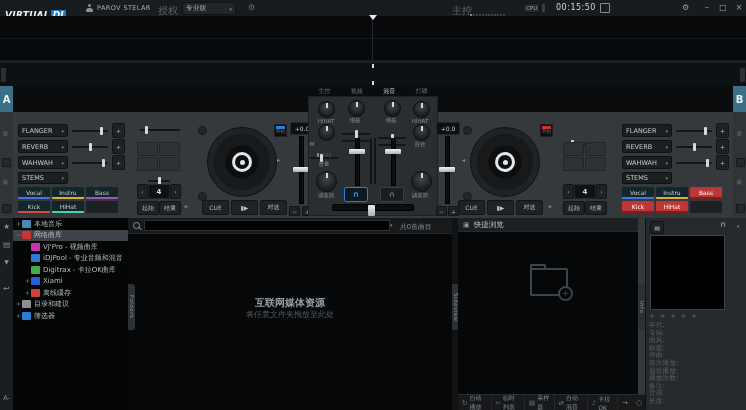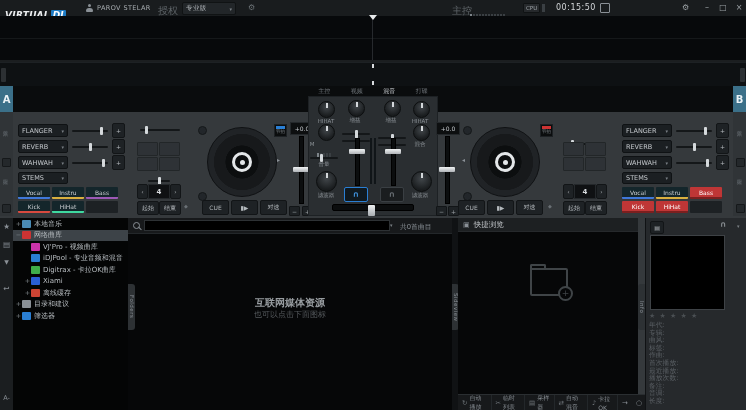--- a/index.html
+++ b/index.html
@@ -556,21 +556,21 @@
 
       <div class="trow" style="padding-left: 2px;">
         <span class="texp">+</span>
         <span class="tico" style="background: rgb(42, 127, 212);"></span>
         <span class="tlabel">筛选器</span>
       </div>
     </div>
 
   <div class="midpanel">
     <div class="ab ctext1" style="left:0;top:78px;width:324px;">互联网媒体资源</div>
-    <div class="ab ctext2" style="left:0;top:91px;width:324px;">也可以点击下面图标</div>
+    <div class="ab ctext2" style="left:0;top:91px;width:324px;">将任意文件夹拖放至此处</div>
   </div>
   <div class="searchbar">
     <span class="mag ab" style="left:5px;top:4px;"></span>
     <input class="sinput ab" style="left: 16px; top: 2px; width: 240px;">
     <span class="ab chev" style="left:262px;top:4px;">▾</span>
     <span class="ab txt" style="left:272px;top:4px;font-size:6.8px;color:#8a9096;">共0首曲目</span>
   </div>
   <div class="vh" style="left:128px;top:284px;border-radius:0 3px 3px 0;">Folders</div>
 
   <div class="divider" style="left:452px;"></div>

